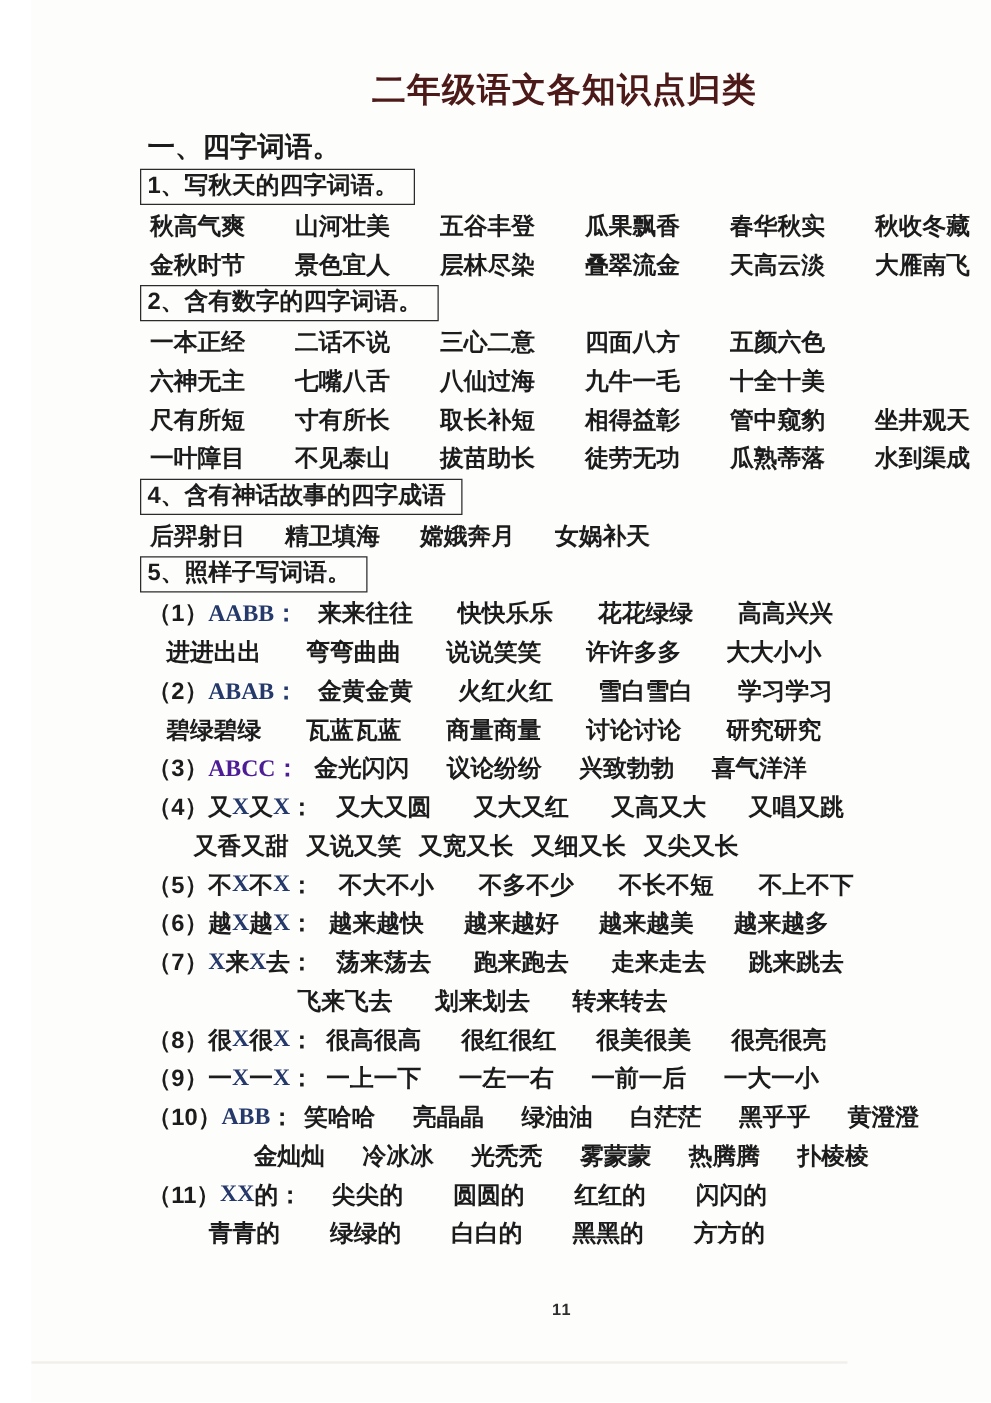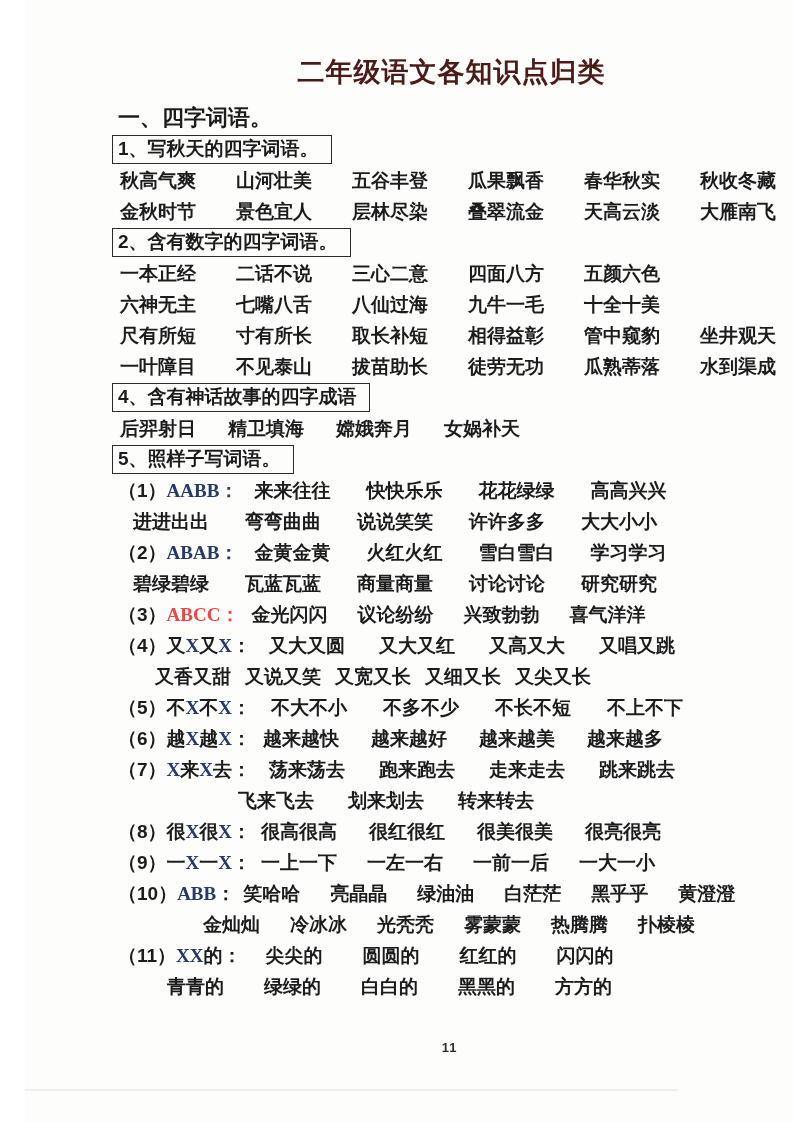--- a/index.html
+++ b/index.html
@@ -176,21 +176,21 @@
           <span class="word">碧绿碧绿</span>
           <span class="word">瓦蓝瓦蓝</span>
           <span class="word">商量商量</span>
           <span class="word">讨论讨论</span>
           <span class="word">研究研究</span>
         </span>
       </div>
       <div class="line">
         <span class="plabel" style="margin-right: 12px;">
           <span>（3）</span>
-          <span class="latin" style="color: #ef4444;">ABCC：</span>
+          <span class="latin" style="color: #4c1d95;">ABCC：</span>
         </span>
         <span class="words" style="column-gap: 30px;">
           <span class="word">金光闪闪</span>
           <span class="word">议论纷纷</span>
           <span class="word">兴致勃勃</span>
           <span class="word">喜气洋洋</span>
         </span>
       </div>
       <div class="line">
         <span class="plabel" style="margin-right: 18px;">

